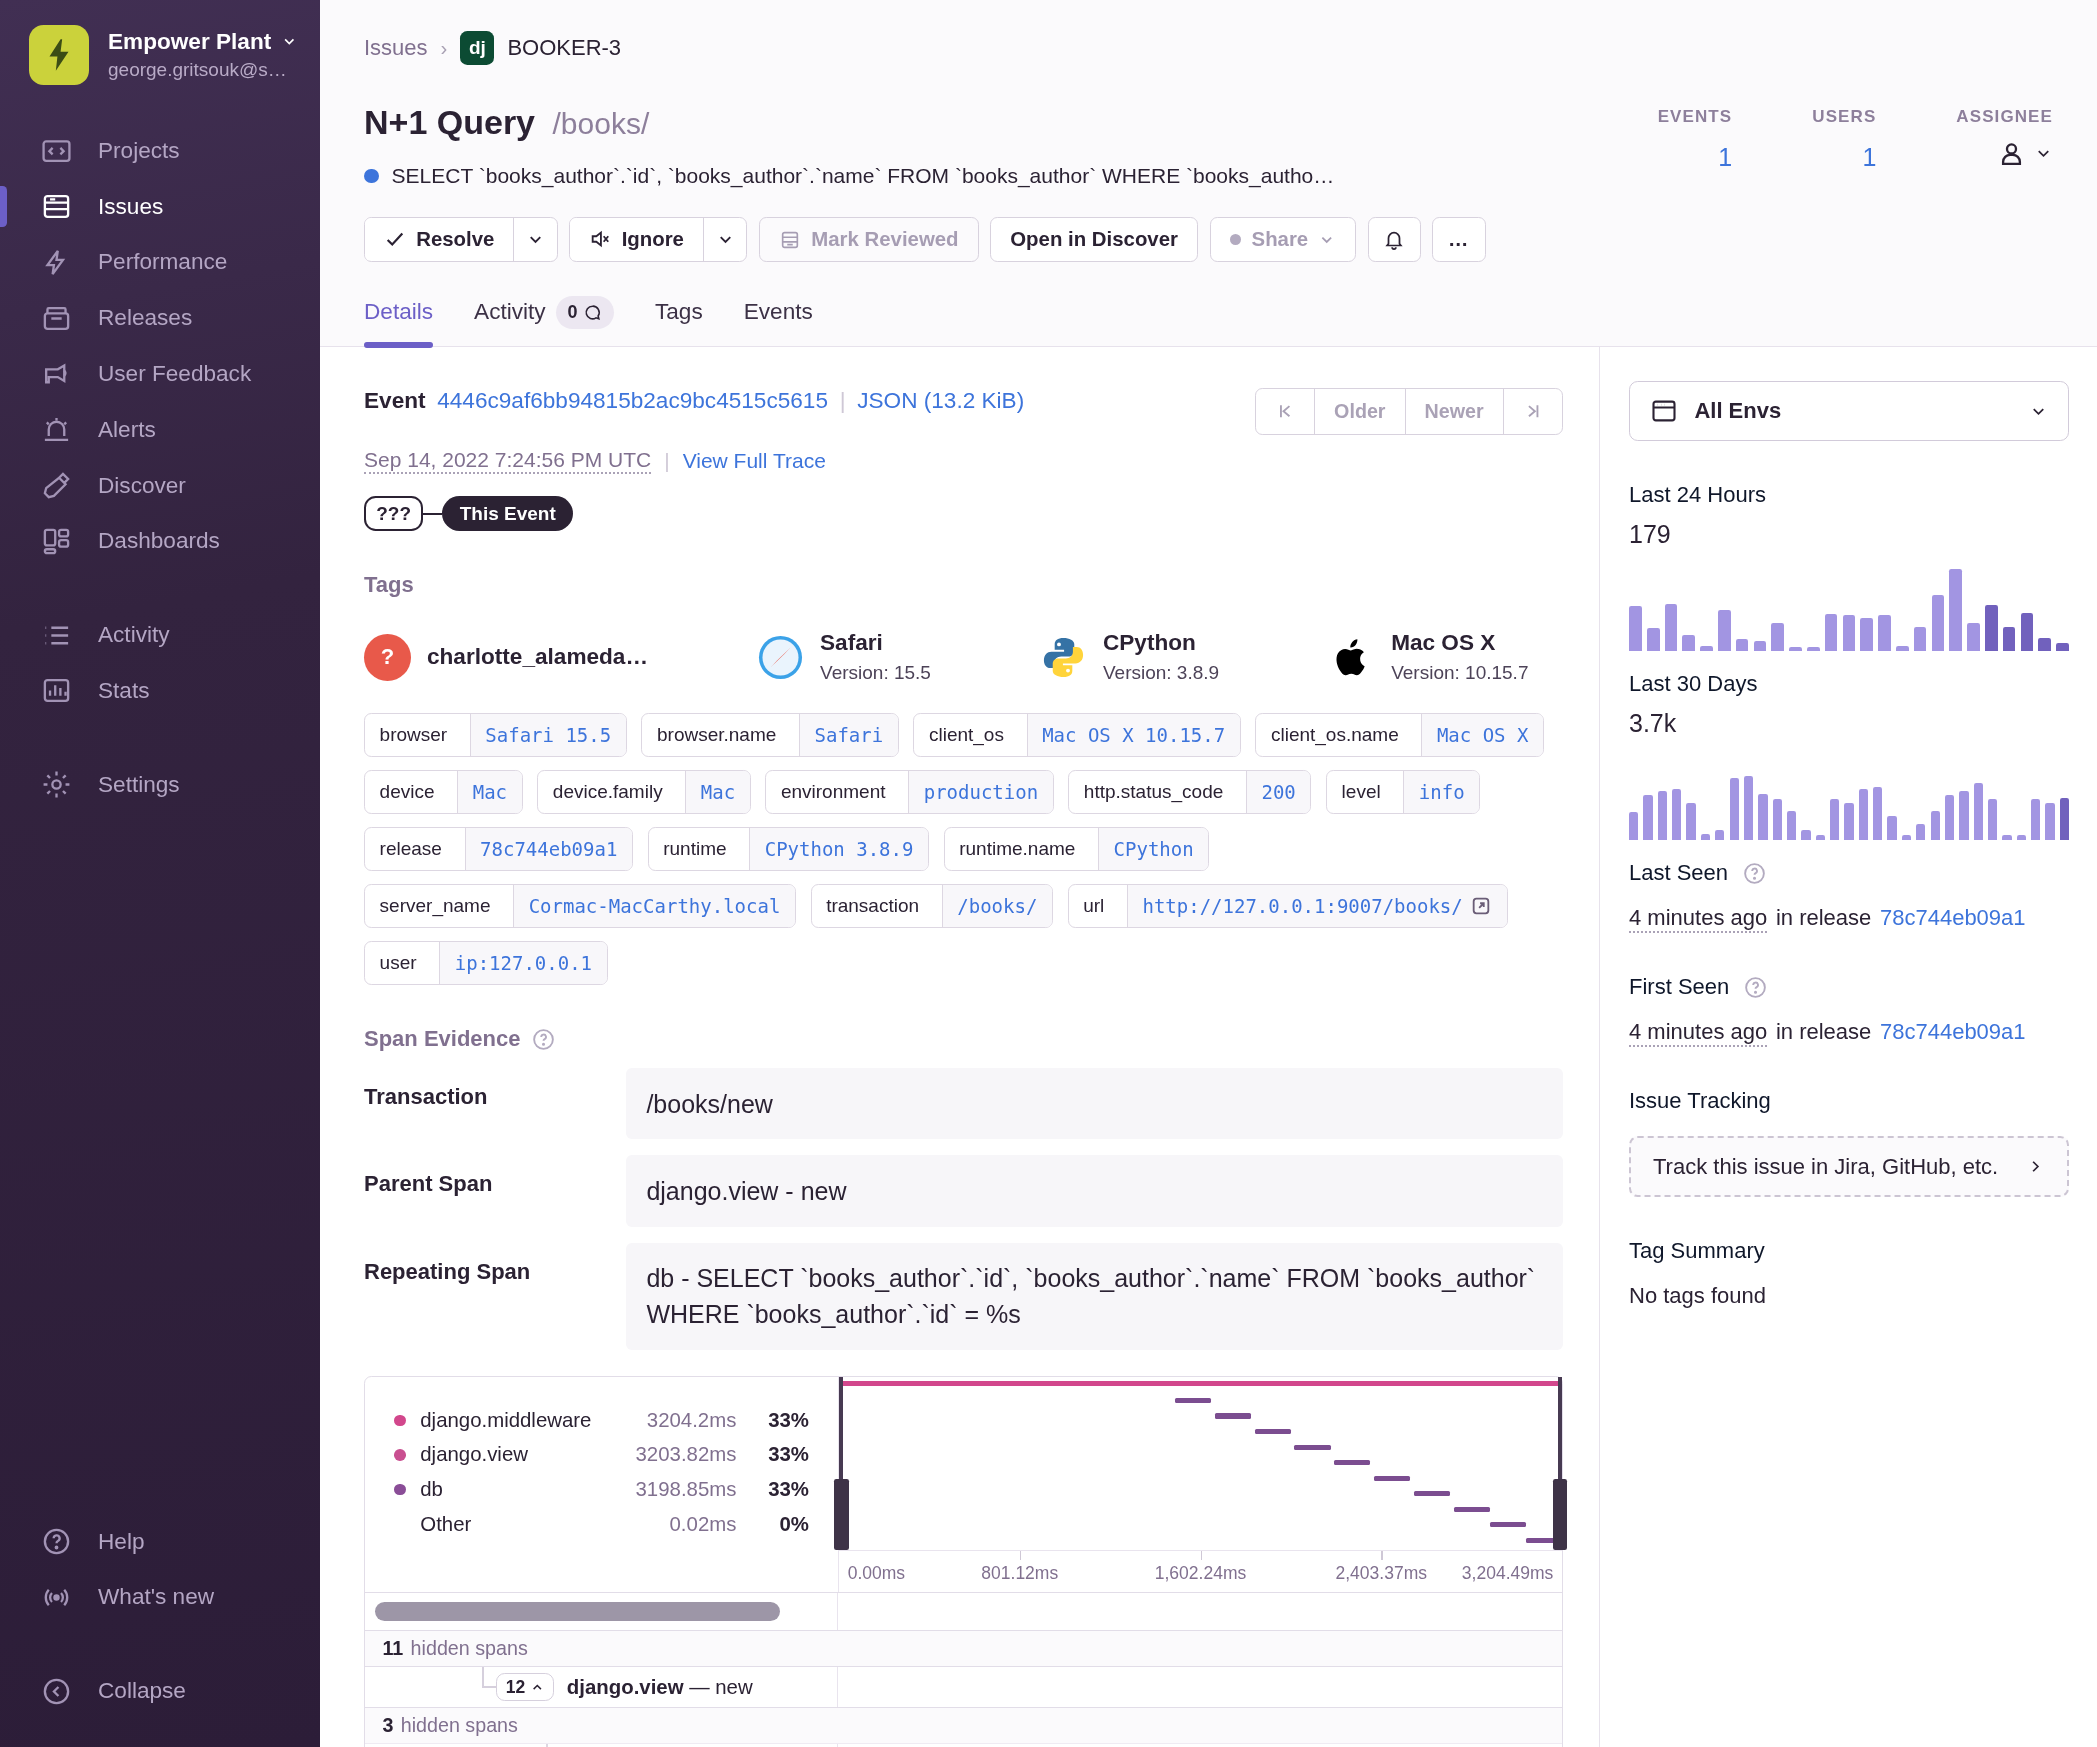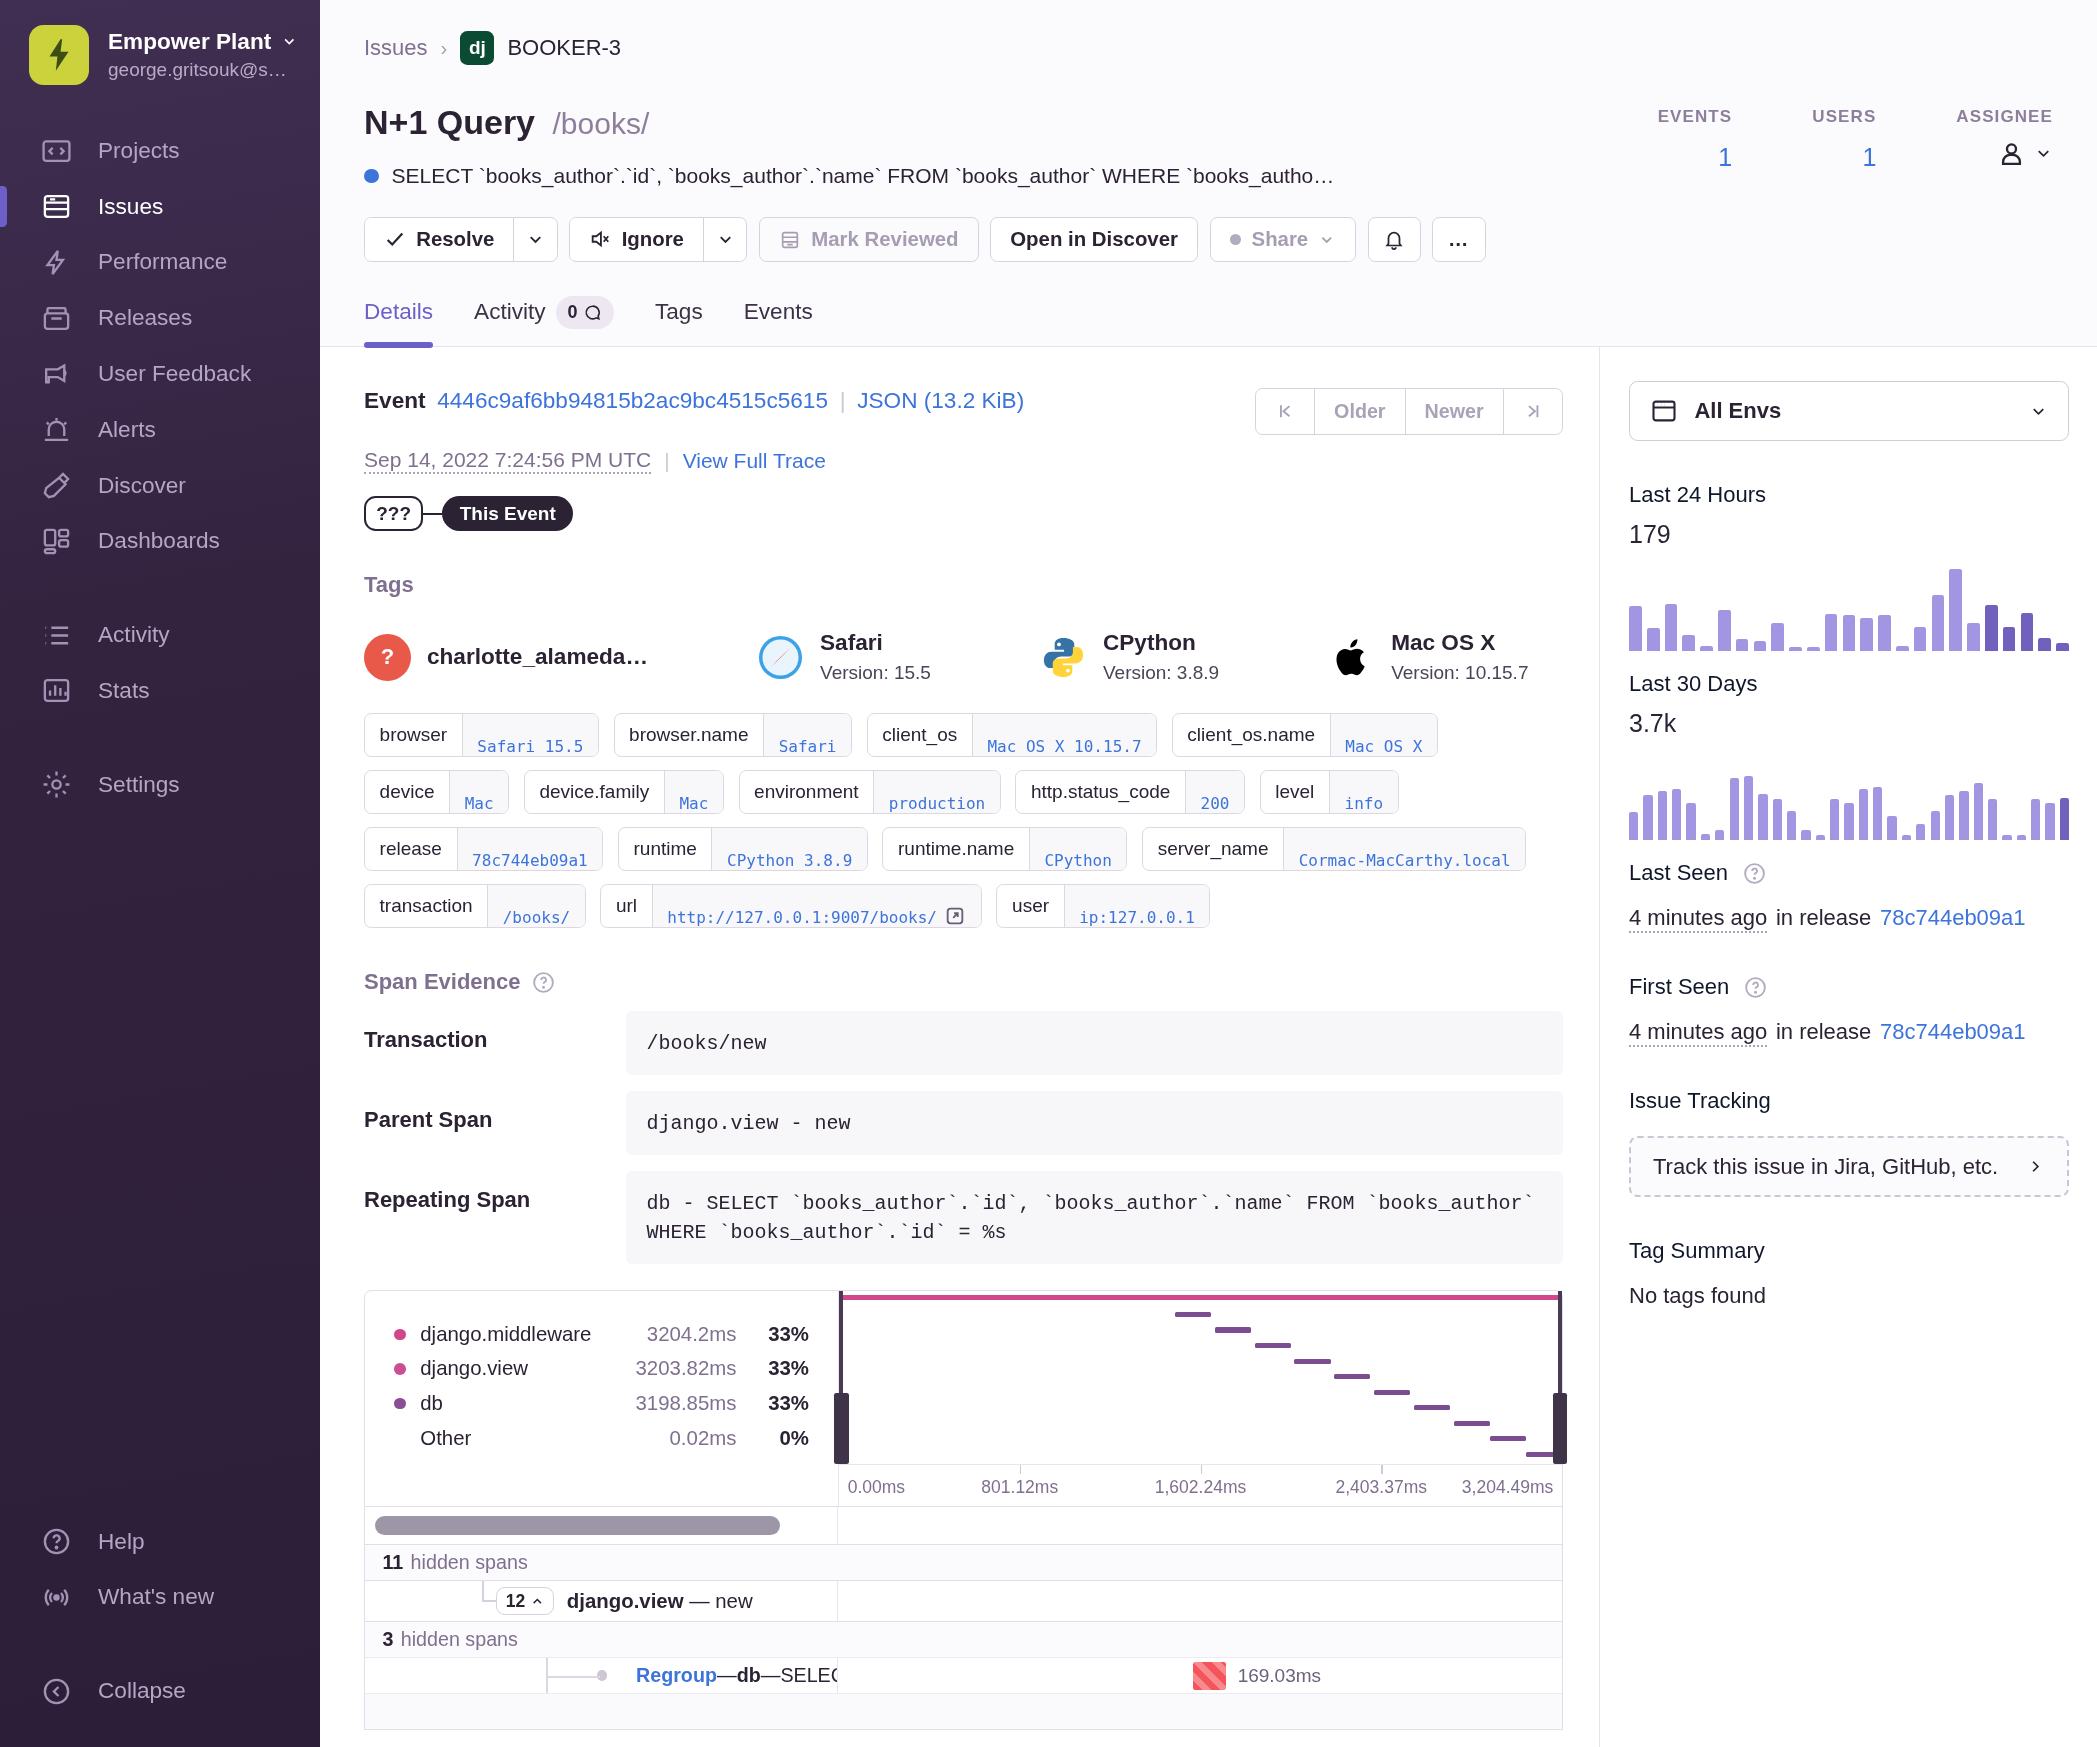--- a/index.html
+++ b/index.html
@@ -87,28 +87,28 @@
   .feat { display:flex; align-items:center; gap:16px; }
   .feat-name { font-size:22.6px; font-weight:bold; }
   .feat-ver { font-size:19px; color:#4d4358; margin-top:5.8px; }
   .avatar-q { width:47px; height:47px; border-radius:50%; background:#e8594a; color:#fff; font-size:22px; font-weight:bold; display:flex; align-items:center; justify-content:center; }
   .feat-ic { width:47px; height:47px; flex:none; }
 
   
   .pills { display:flex; flex-wrap:wrap; gap:13px 14.6px; margin-top:29px; max-width:1209px; }
   .pill { display:flex; border:1.5px solid #ddd7e2; border-radius:7.3px; overflow:hidden; height:44px; background:#fff; }
   .pk { display:flex; align-items:center; padding:0 14.6px; font-size:19px; color:#2b2233; }
-  .pv { display:flex; align-items:flex-end; gap:7.3px; padding:0 14.6px; font-size:16px; color:#3d74db; background:#f8f7fa; border-left:1.5px solid #ddd7e2; font-family:"DejaVu Sans Mono", monospace; }
+  .pv { display:flex; align-items:center; gap:7.3px; padding:0 14.6px; font-size:19px; color:#3d74db; background:#f8f7fa; border-left:1.5px solid #ddd7e2; font-family:"DejaVu Sans Mono", monospace;margin-left:8px; }
   .pv .ext { display:none; width:22px; height:22px; color:#6a5d77; }
   .pv.show-ext .ext { display:block; }
 
   
   .kv { display:flex; margin-top:16px; }
   .kv .k { width:262px; flex:none; font-size:22px; font-weight:bold; padding-top:16px; }
-  .kv .v { flex:1; background:#f7f6f9; border-radius:5.8px; padding:17.5px 20.4px; font-size:20px; font-family:Liberation Mono, monospace; line-height:1.45; color:#2b2233; }
+  .kv .v { flex:1; background:#f7f6f9; border-radius:5.8px; padding:17.5px 20.4px; font-size:25px; font-family:Liberation Sans, sans-serif; line-height:1.45; color:#2b2233; }
   .kv:first-of-type { margin-top:26px; }
 
   
   .waterfall { border:1.5px solid #e2dde8; border-radius:7.3px 7.3px 0 0; margin-top:26px; }
   .wf-top { display:flex; }
   .legend { width:473px; flex:none; padding:26px 29px 14.6px 29px; }
   .legend-row { display:flex; align-items:center; gap:14.6px; padding:5.8px 0; font-size:20.4px; }
   .legend-row .dot { width:11.7px; height:11.7px; border-radius:50%; background:transparent; flex:none; }
   .legend-row .lname { flex:1; color:#2b2233; }
   .legend-row .lms { color:#80708f; width:124px; text-align:right; }

